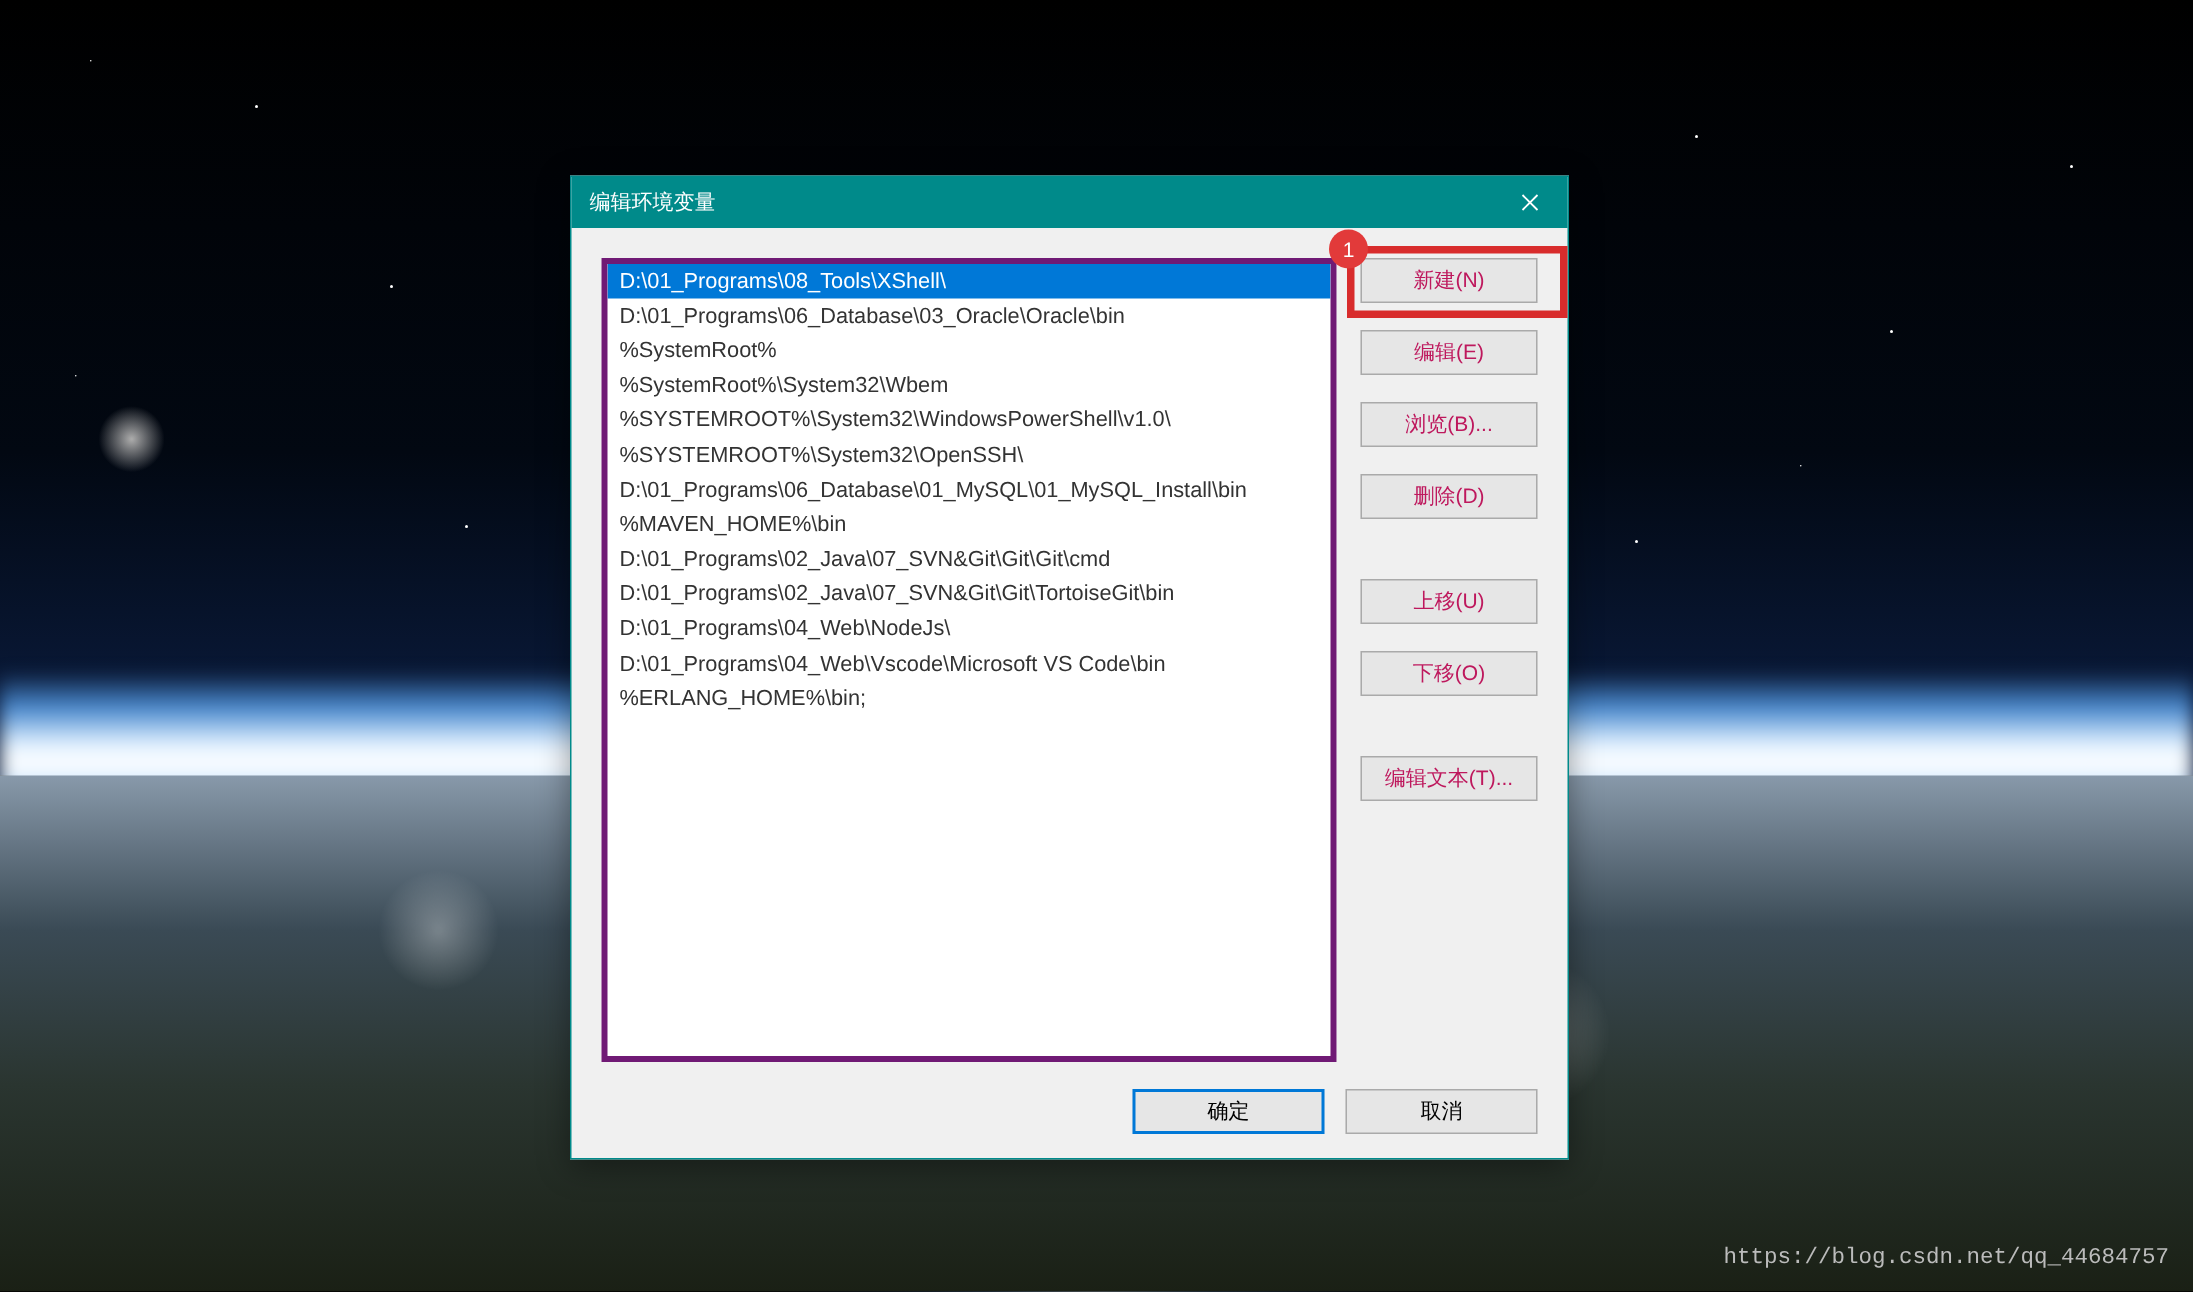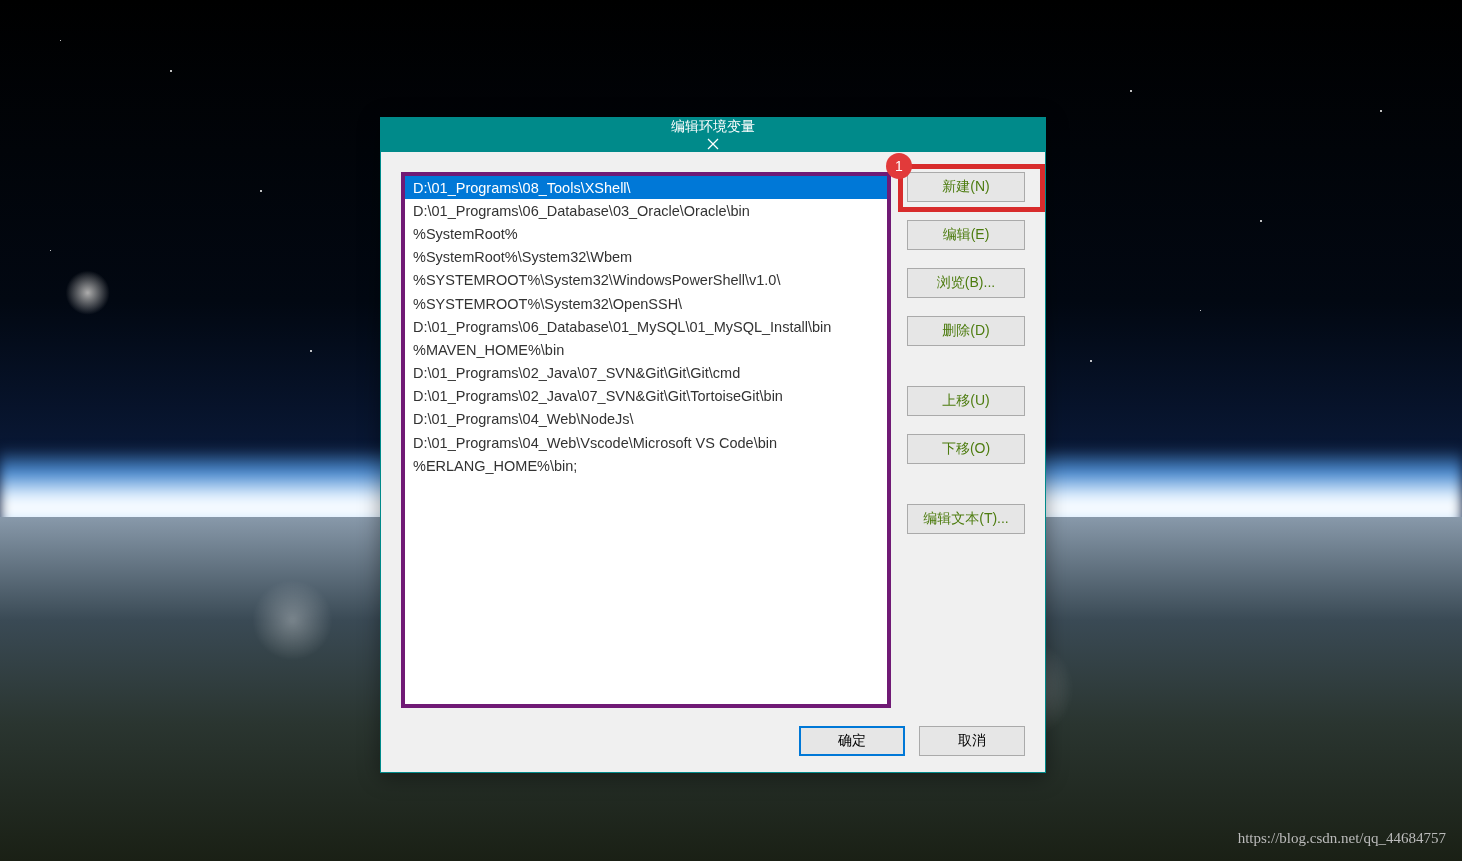--- a/index.html
+++ b/index.html
@@ -48,21 +48,20 @@
       box-shadow: 0 4px 20px rgba(0,0,0,0.4);
       display: flex; flex-direction: column;
     }
     .titlebar {
       height: 34px;
       background: #008a8a;
       color: #fff;
       display: flex; align-items: center;
       padding: 0 12px;
       font-size: 14px;
-      flex-direction: column;
     }
     .titlebar .title { flex: 1; }
     .close-btn {
       width: 26px; height: 26px;
       display: flex; align-items: center; justify-content: center;
       cursor: pointer; font-size: 14px;
     }
     .close-btn svg { width: 12px; height: 12px; }
     .close-btn line { stroke: #fff; stroke-width: 1.2; }
     .body {
@@ -94,21 +93,21 @@
     }
     .side-buttons {
       width: 118px;
       display: flex; flex-direction: column;
     }
     .wbtn {
       height: 30px;
       background: #e6e6e6;
       border: 1px solid #aaa;
       font-size: 14px;
-      color: #4d7c0f;
+      color: #be185d;
       cursor: pointer;
       font-family: inherit;
       margin-bottom: 18px;
     }
     .wbtn:last-child { margin-bottom: 12px; }
     .spacer-sm { height: 22px; }
     .highlight-frame {
       position: absolute;
       border: 5px solid #d82c2c;
       background: transparent;
@@ -126,37 +125,37 @@
       display: flex; align-items: center; justify-content: center;
       left: 485px; top: -19px;
       font-weight: 500;
       pointer-events: none;
     }
     .footer {
       display: flex; justify-content: flex-end; gap: 14px;
       padding-top: 18px;
     }
     .fbtn {
-      width: 106px; height: 30px;
+      width: 128px; height: 30px;
       background: #e6e6e6;
       border: 1px solid #aaa;
       font-size: 14px;
       font-family: inherit;
       cursor: pointer;
     }
     .fbtn.primary {
       border: 2px solid #0078d7;
       background: #e6e6e6;
     }
     .watermark {
       position: absolute;
       right: 16px; bottom: 14px;
       color: #bbb;
       font-size: 15px;
-      font-family: Liberation Serif, serif;
+      font-family: Liberation Mono, monospace;
     }
   </style>
 </head>
 <body>
 
 <div class="bg"></div>
 <div class="earth-glow"></div>
 <div class="earth-surface"></div>
 <div class="star" style="left:170px;top:70px;width:2px;height:2px"></div>
 <div class="star" style="left:260px;top:190px;width:2px;height:2px"></div>

